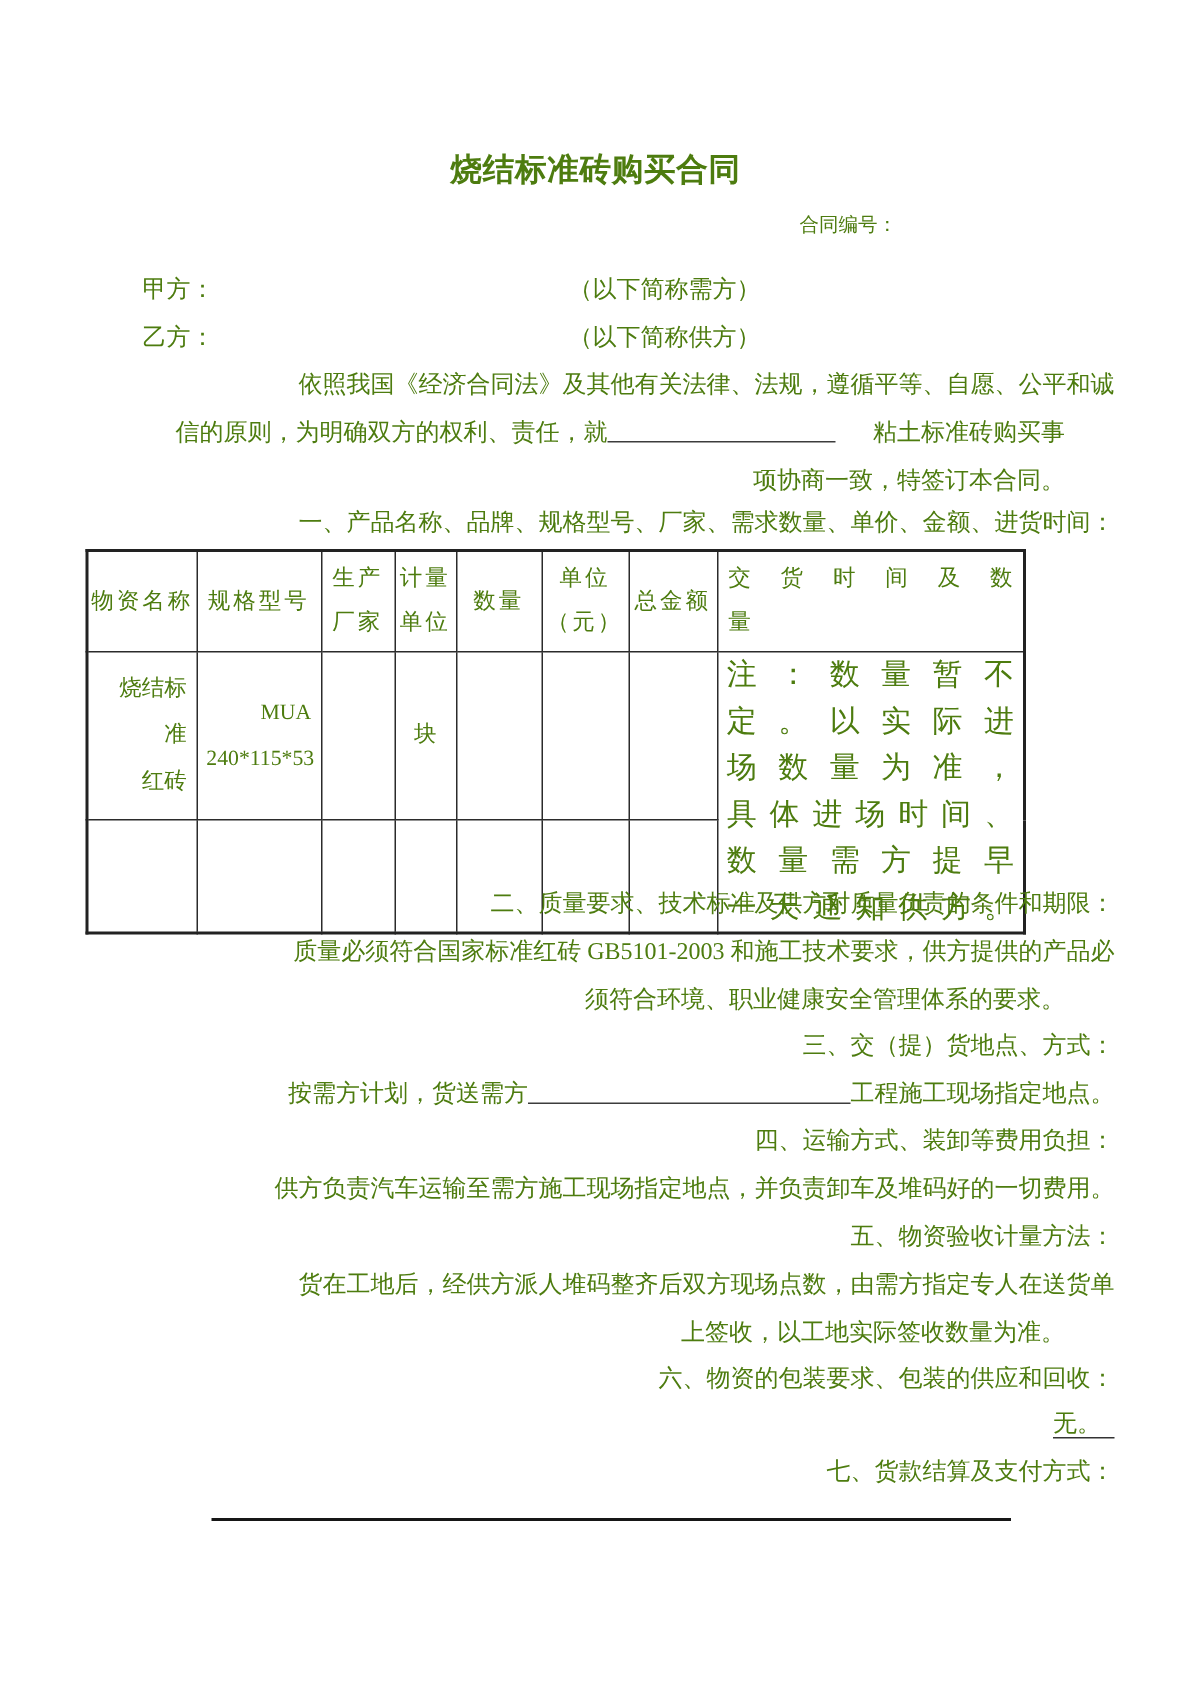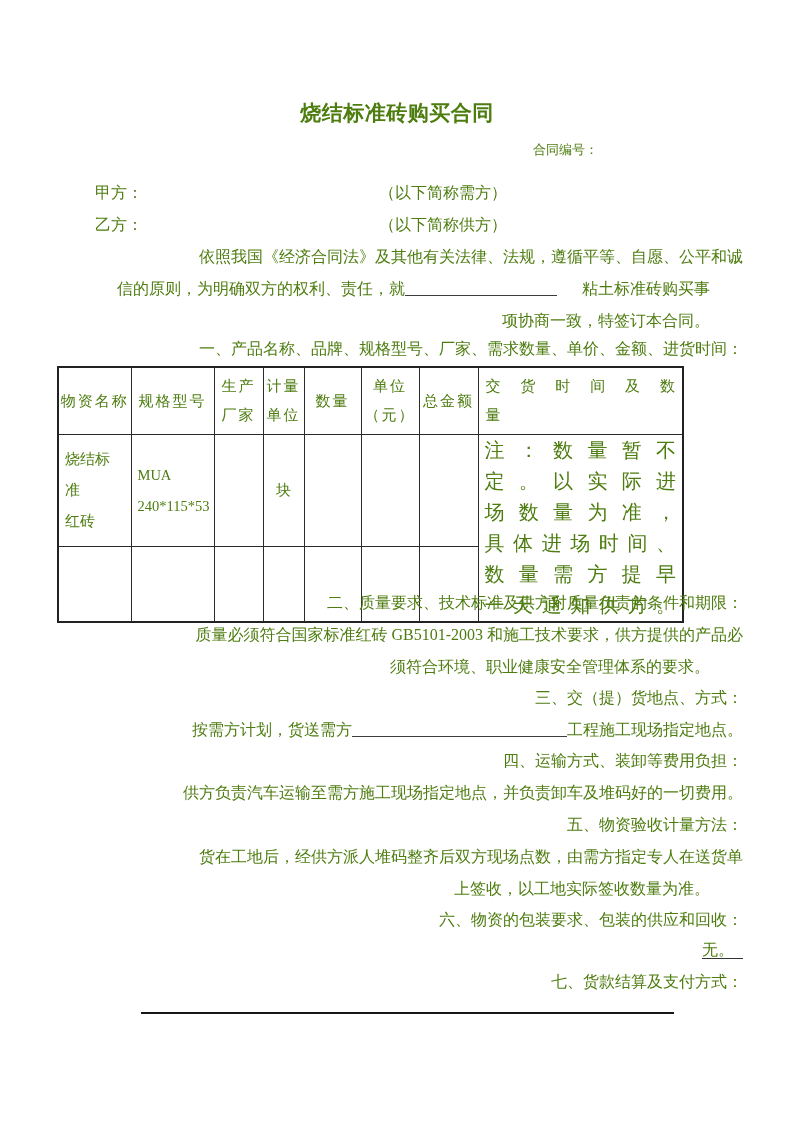--- a/index.html
+++ b/index.html
@@ -70,21 +70,21 @@
   }
   .goods-table td {
     vertical-align:middle;
     white-space:pre-line;
     padding:0 6px;
     line-height:31px;
   }
   .tr-head { height:62px; }
   .tr-r1 { height:64px; }
   .tr-r2 { height:63px; }
-  .c-left { text-align:left; }
+  .c-left { text-align:right; }
   .c-center { text-align:center; }
   .spec-cell { font-size:14.5px; padding-left:5px; }
   .note-cell {
     vertical-align:top;
     padding:5px 7px;
     font-size:20px;
     line-height:26.5px;
     text-align:justify; text-align-last:justify;
     white-space:pre-line;
     margin-left:20px;

